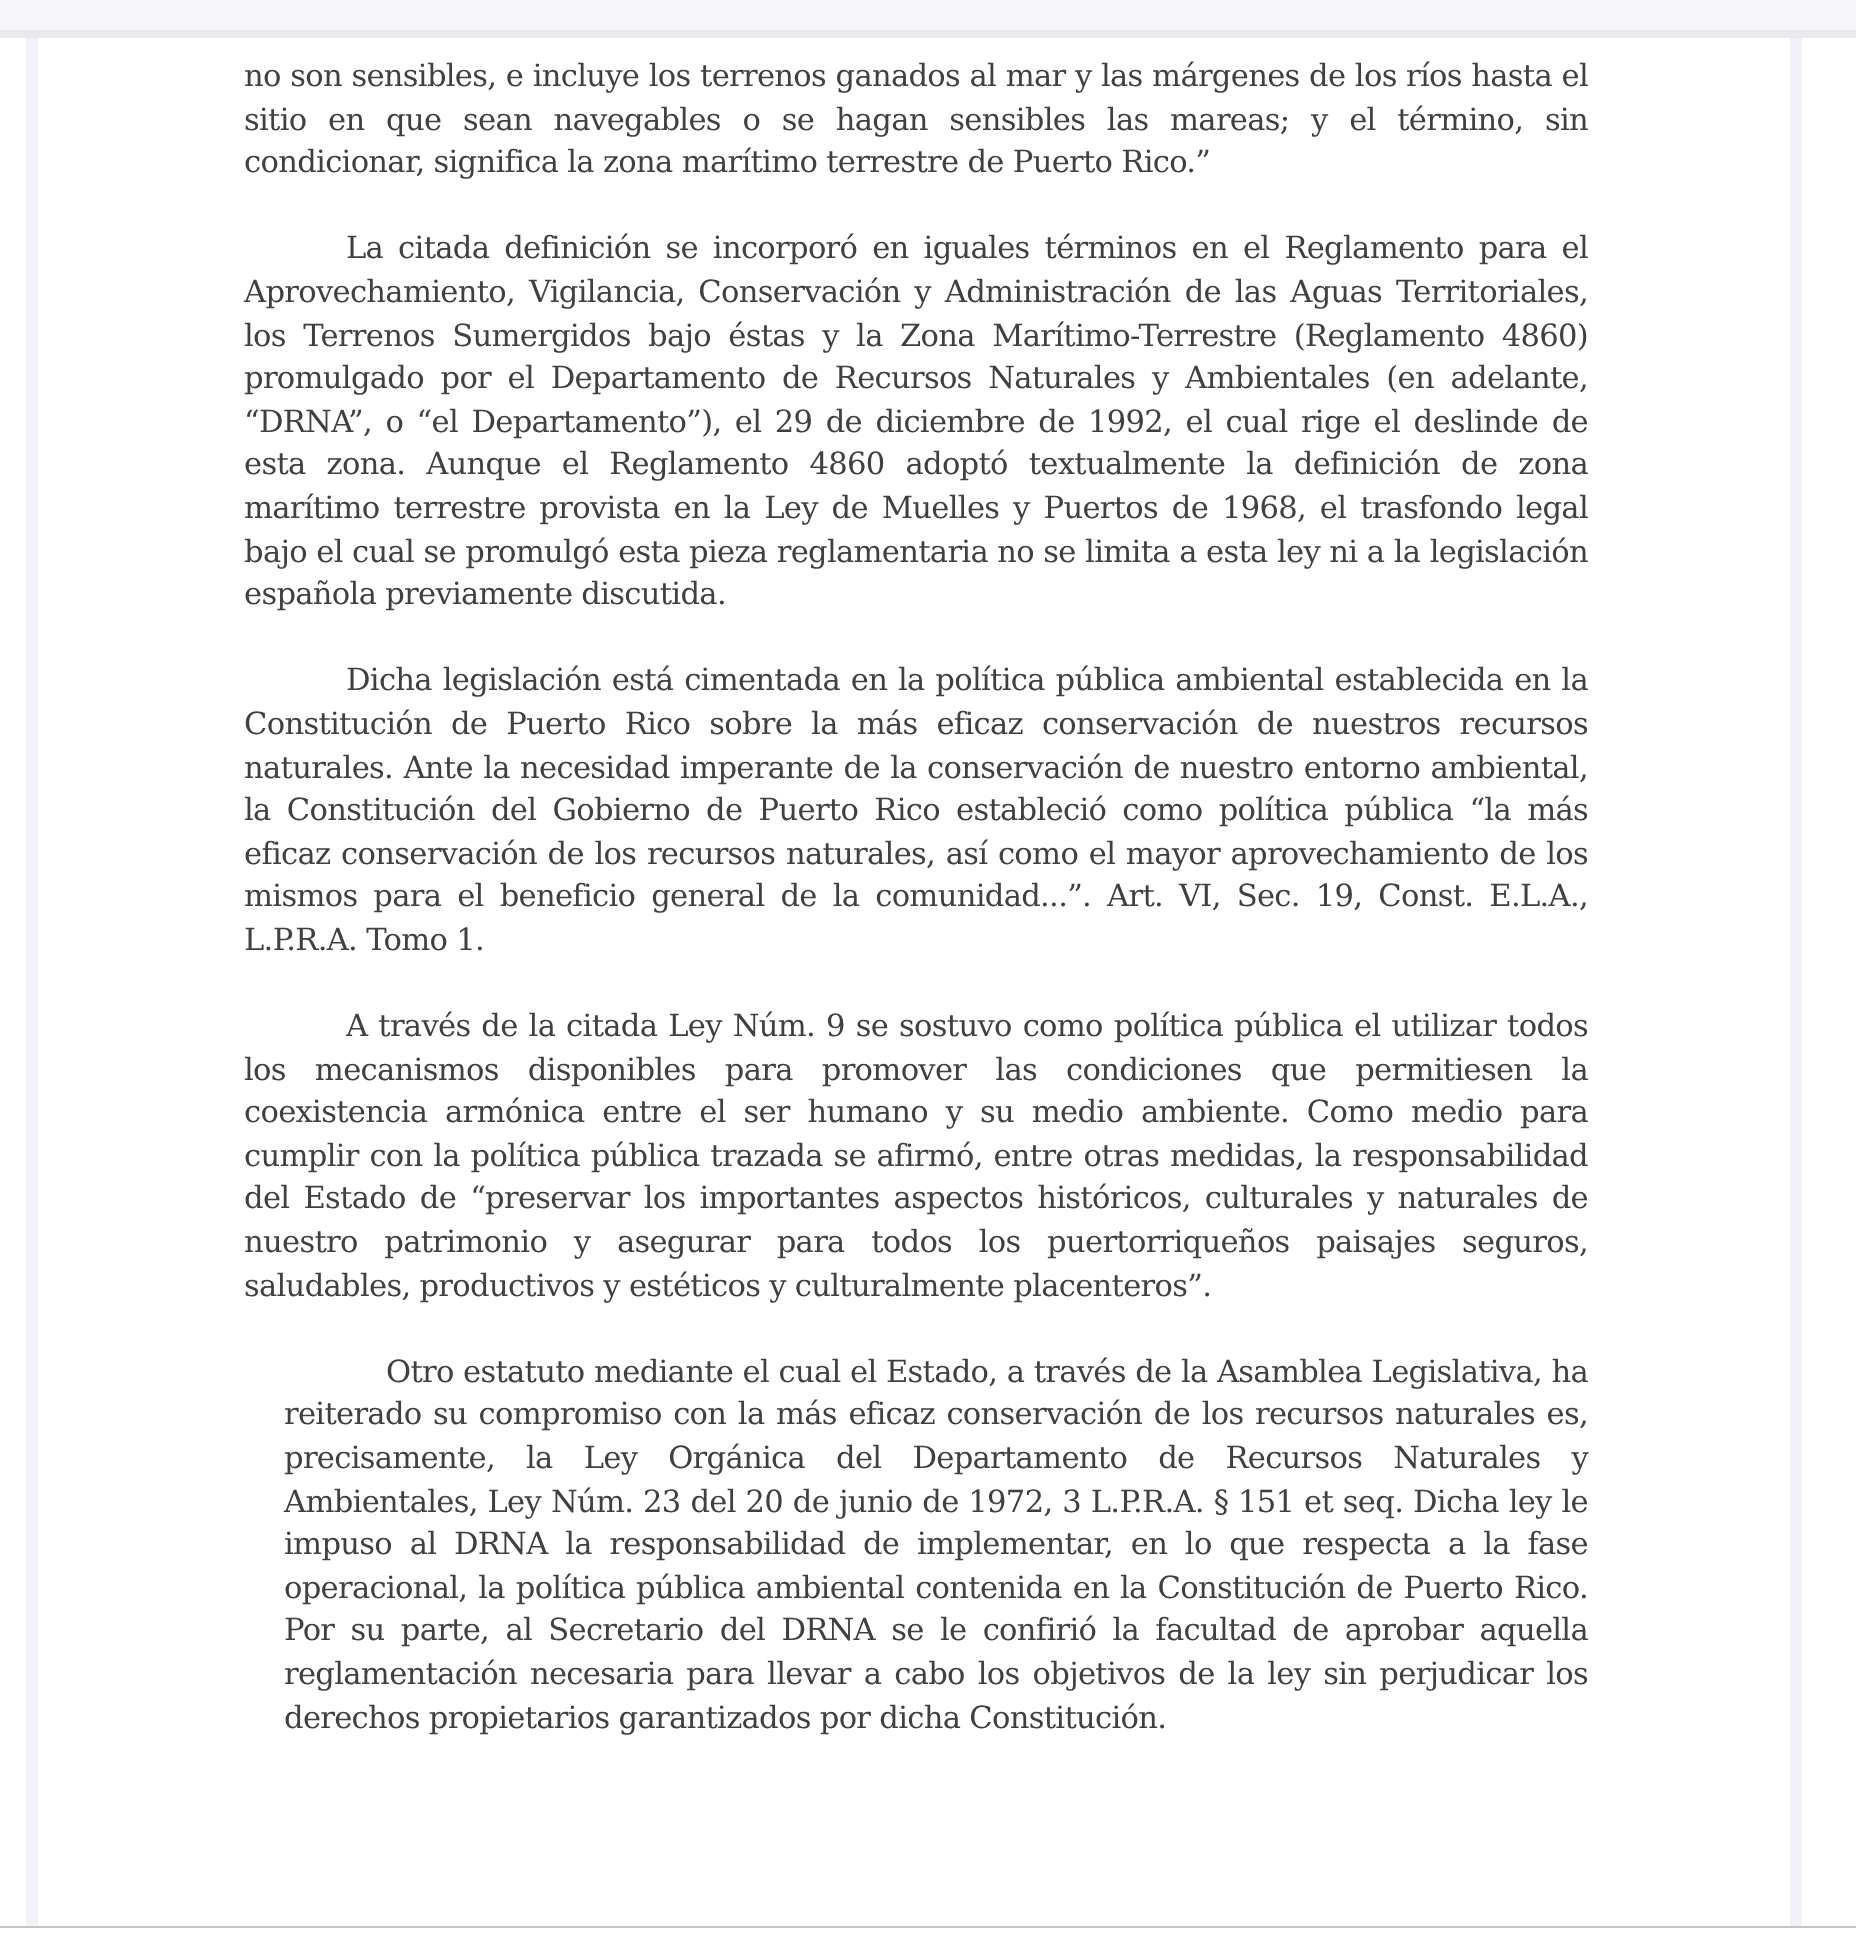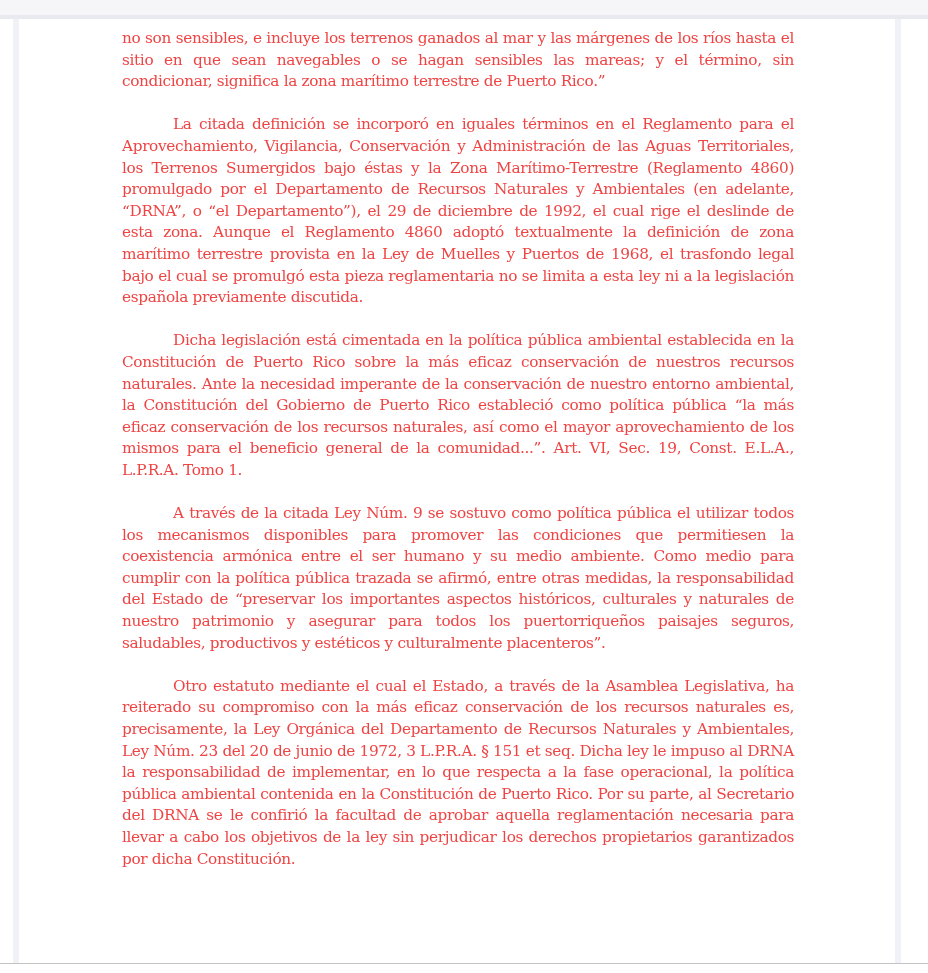--- a/index.html
+++ b/index.html
@@ -53,33 +53,34 @@
       background: #ffffff;
     }
     .text-column {
       position: absolute;
       left: 103px;
       top: 9px;
       width: 672px;
       font-family: "DejaVu Serif", "Liberation Serif", serif;
       font-size: 15.3px;
       line-height: 21.6px;
-      color: #ef4444;
+      color: #404040;
       text-align: justify;
       letter-spacing: -0.35px;
       word-spacing: 0px;
     }
     .text-column p {
       margin: 0 0 21.6px 0;
     }
     .text-column p.indent {
       text-indent: 51px;
     }
     .text-column p.last {
       margin-bottom: 0;
+      margin-left: 20px;
     }
   </style>
 </head>
 <body>
 
 <div class="top-band"></div>
 <div class="top-band-edge"></div>
 <div class="side-stripe left"></div>
 <div class="side-stripe right"></div>
 

